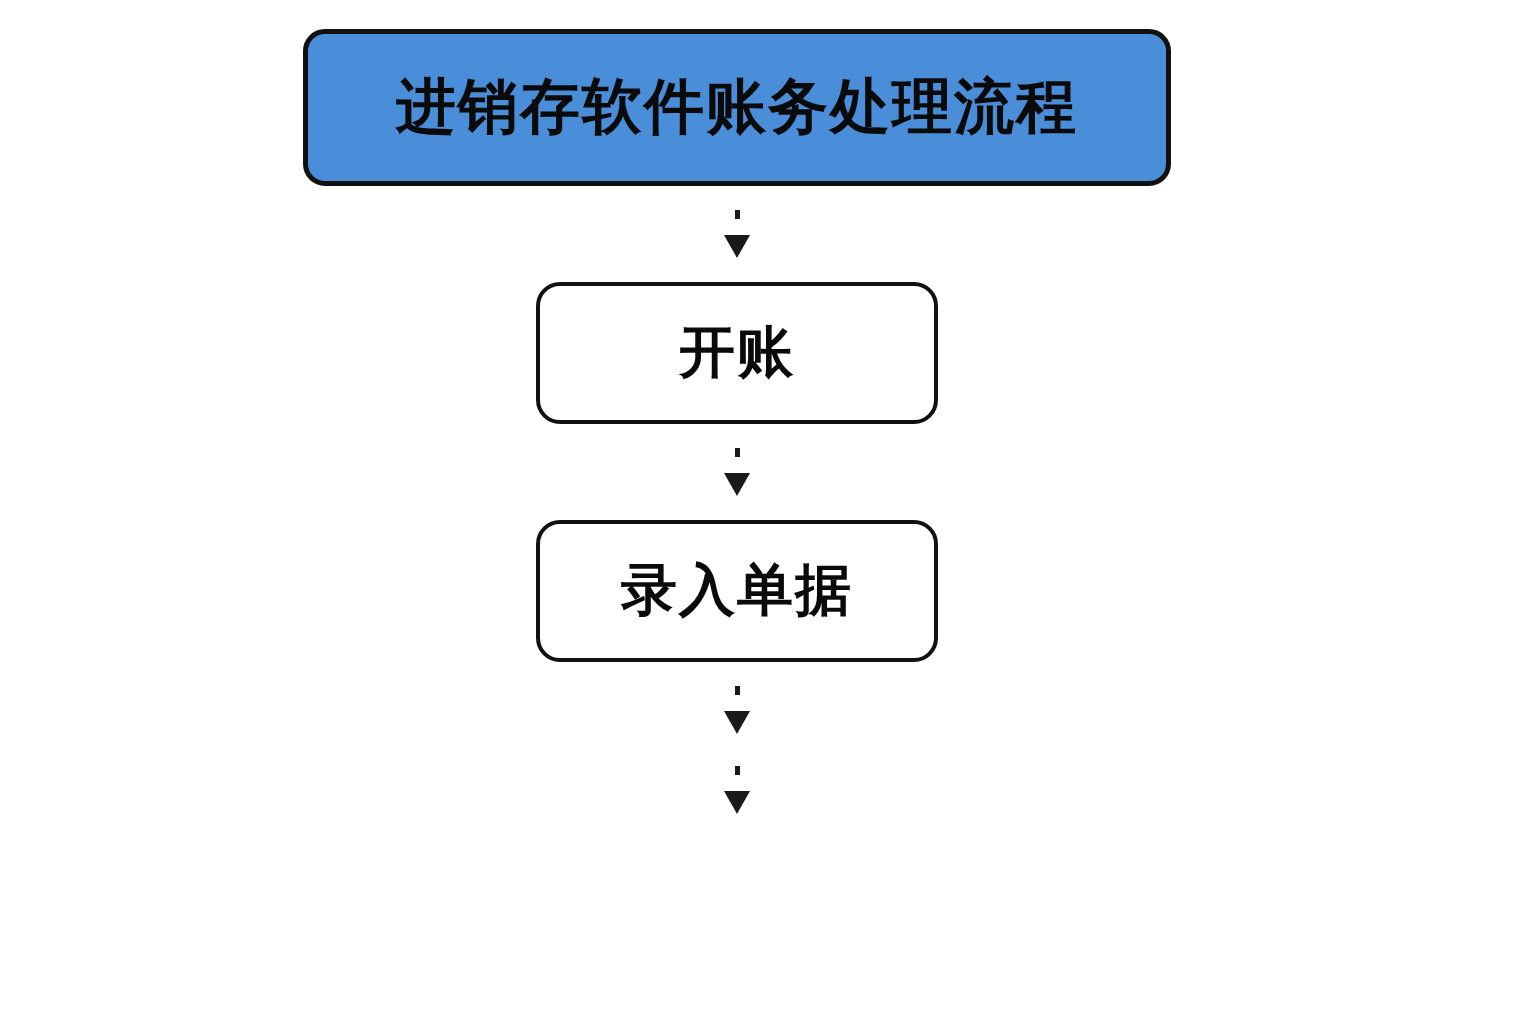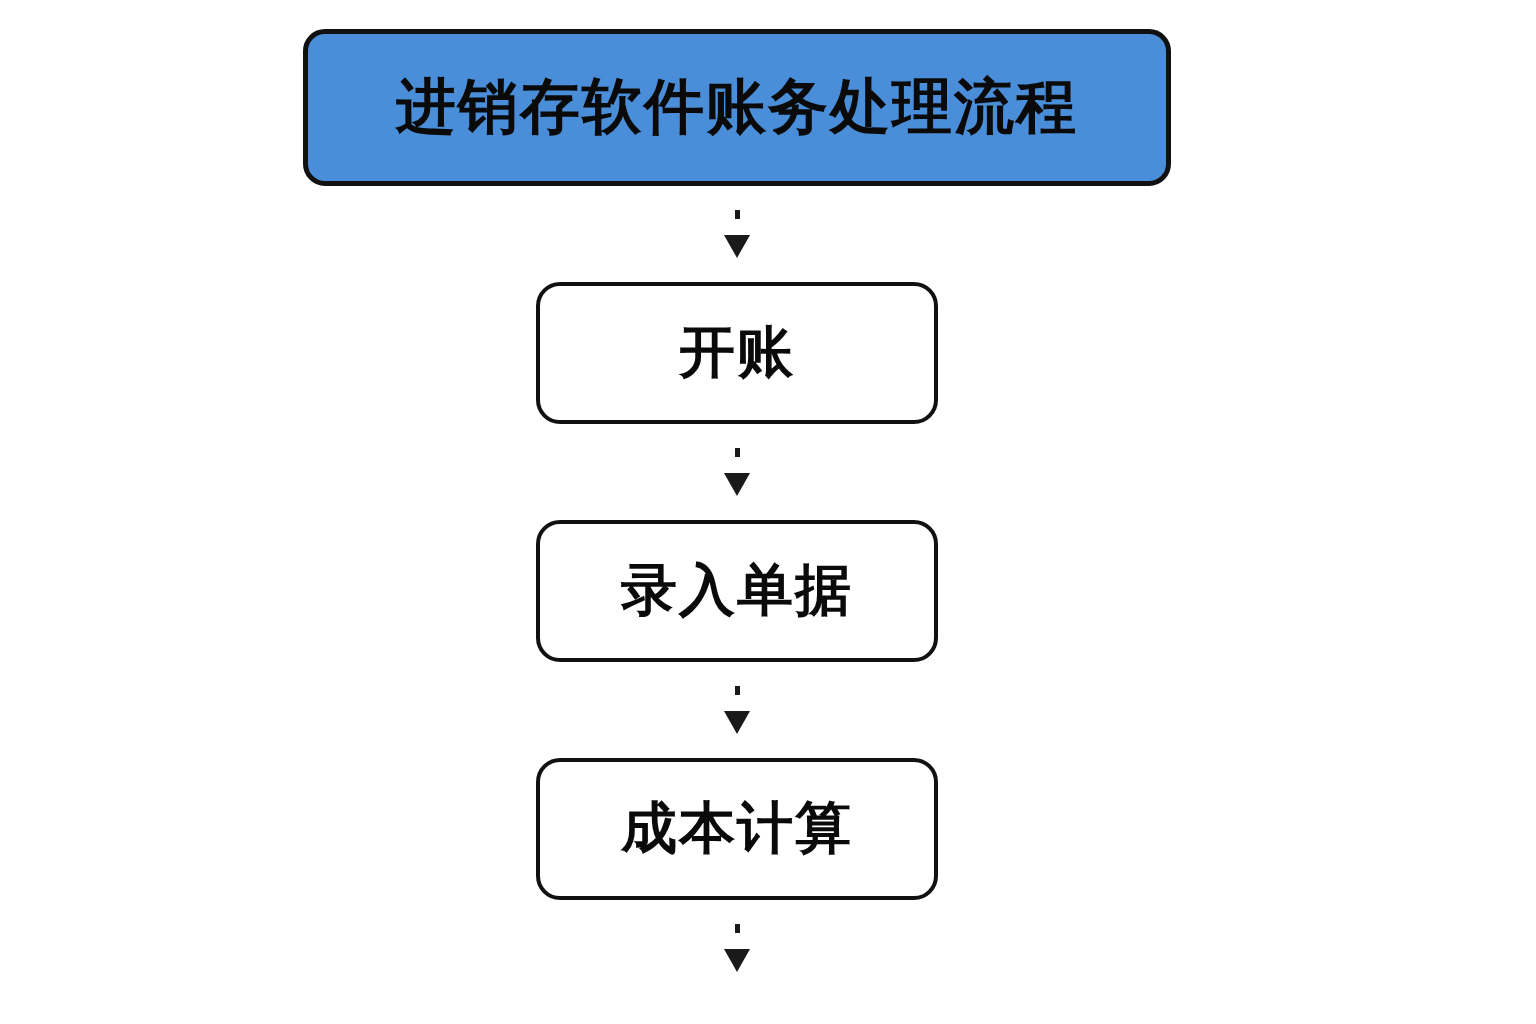--- a/index.html
+++ b/index.html
@@ -95,23 +95,20 @@
 
   <div class="node step">
     <span>录入单据</span>
   </div>
 
   <div class="arrow">
     <div class="shaft"></div>
     <div class="head"></div>
   </div>
 
-  <div class="node step">
-    <span>成本计算</span>
-  </div>
 
   <div class="arrow">
     <div class="shaft"></div>
     <div class="head"></div>
   </div>
 
 
 </div>
 
 </body></html>

